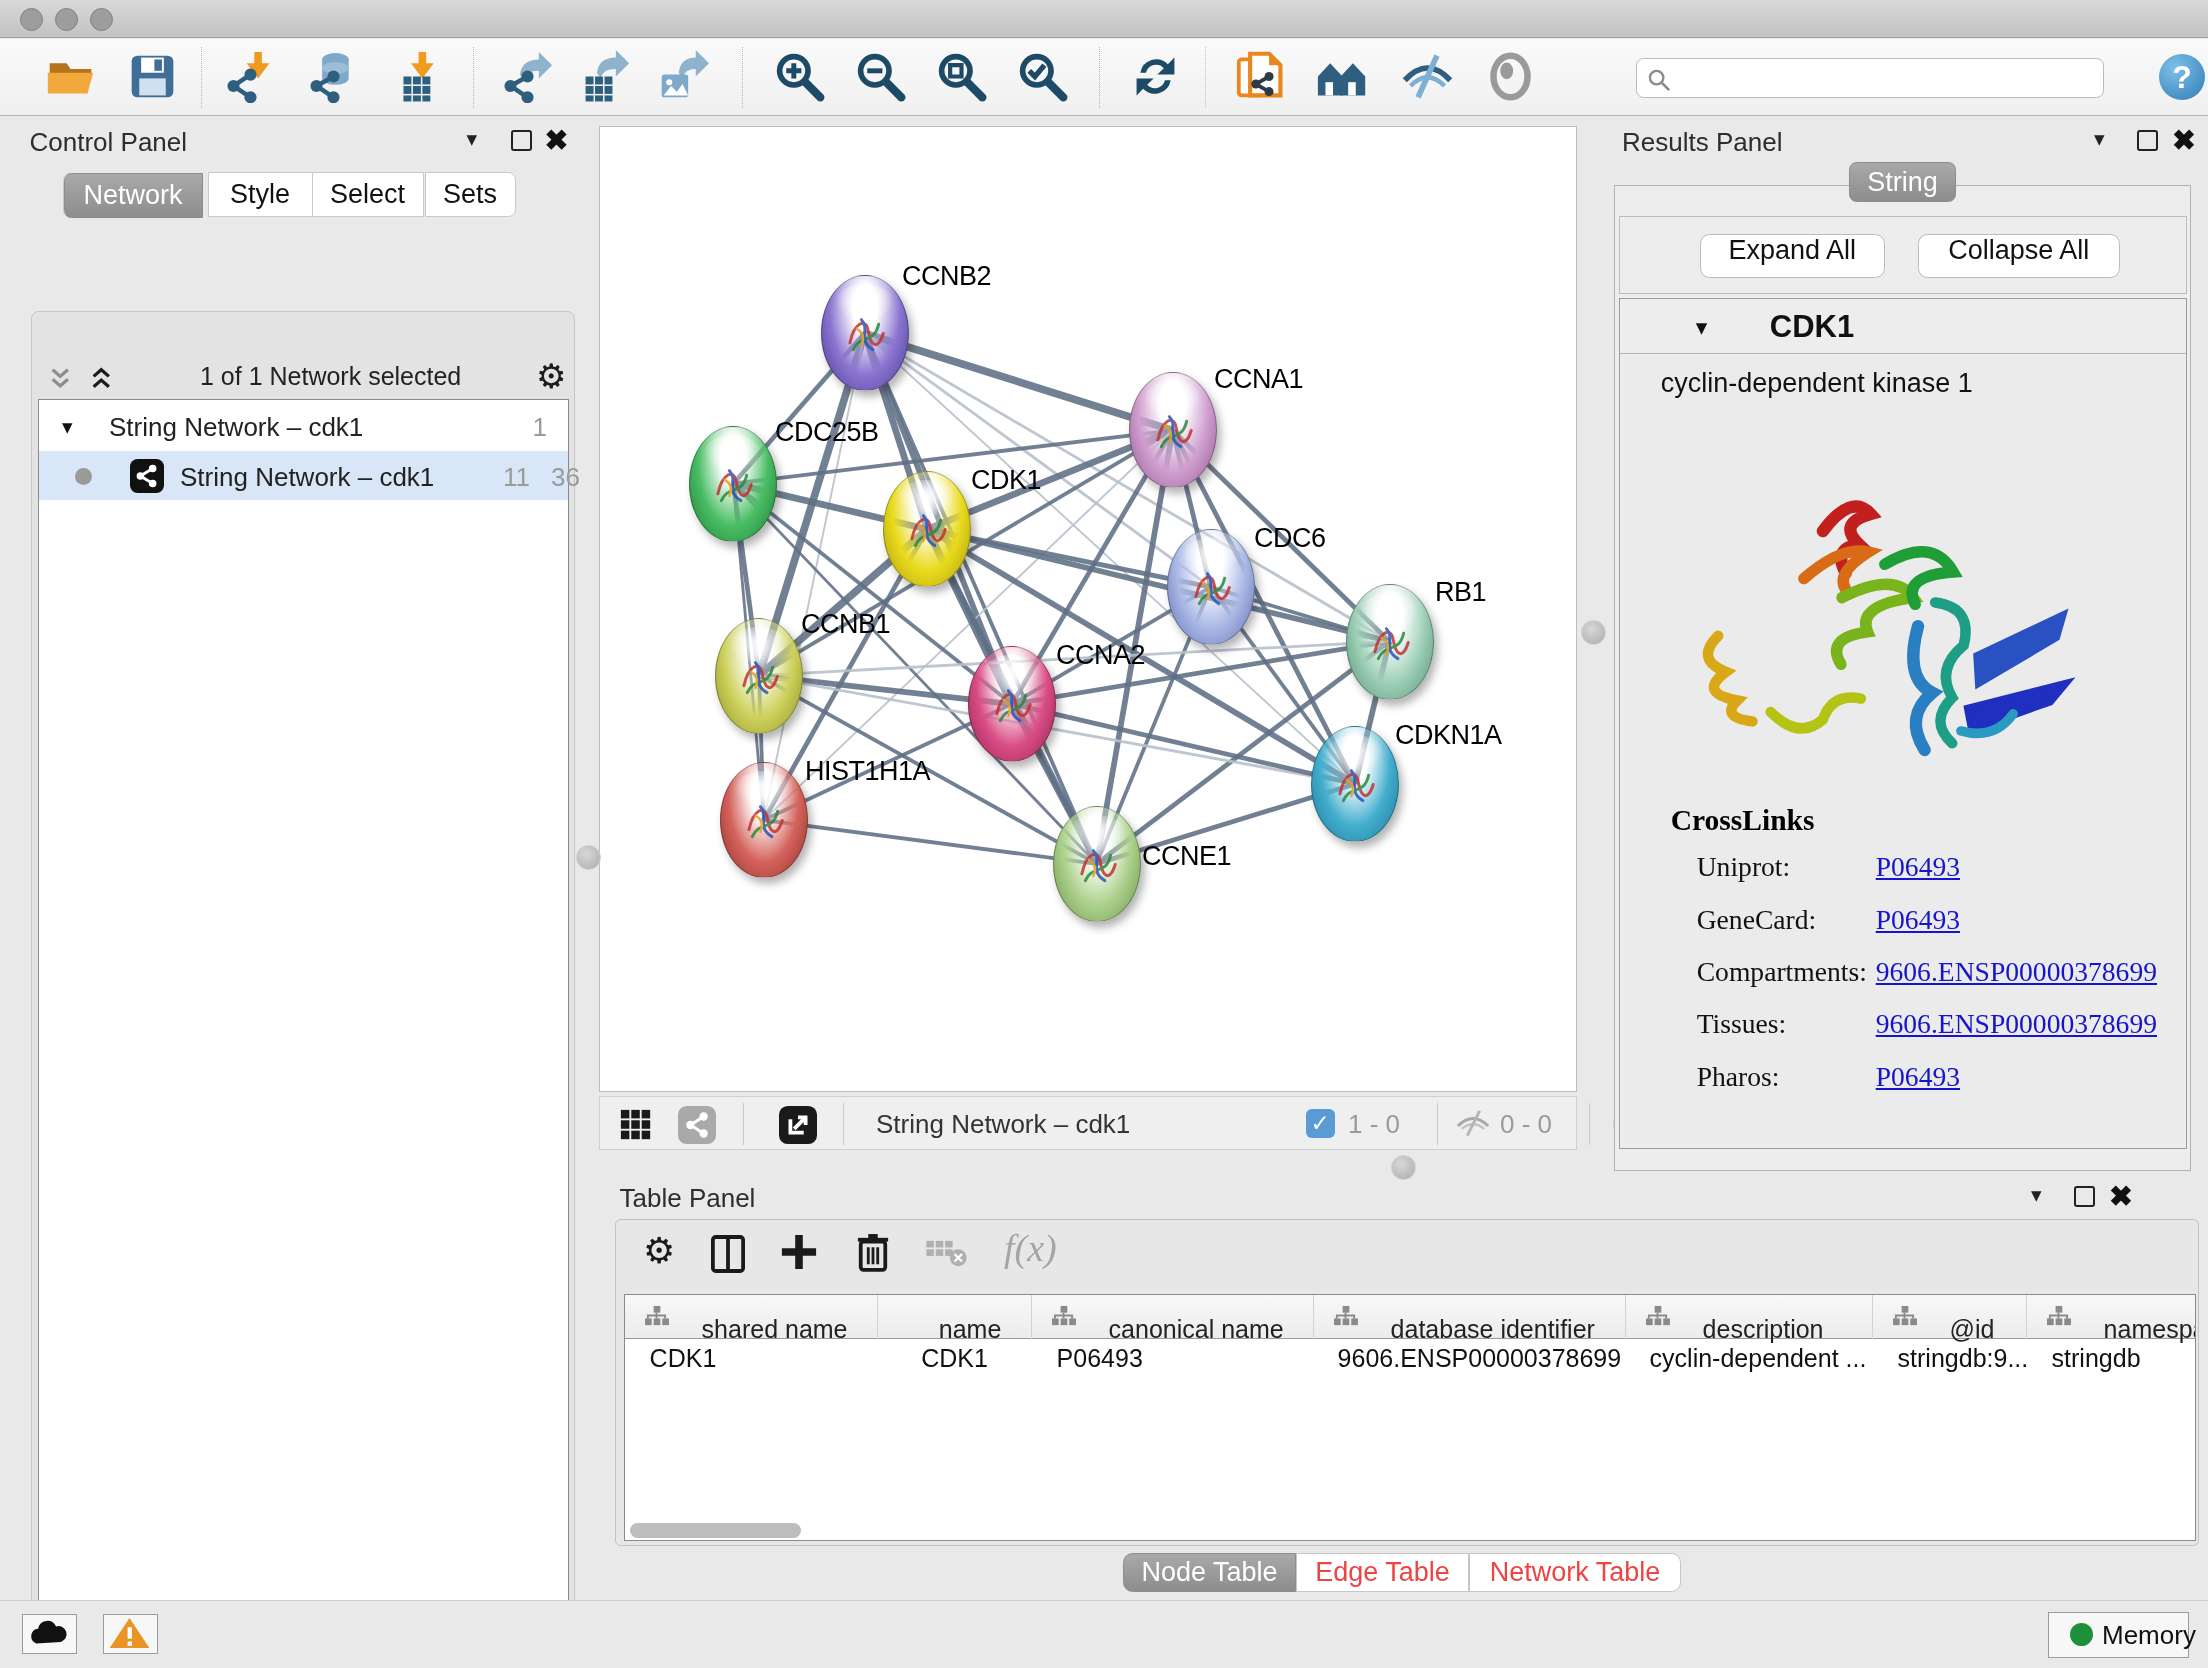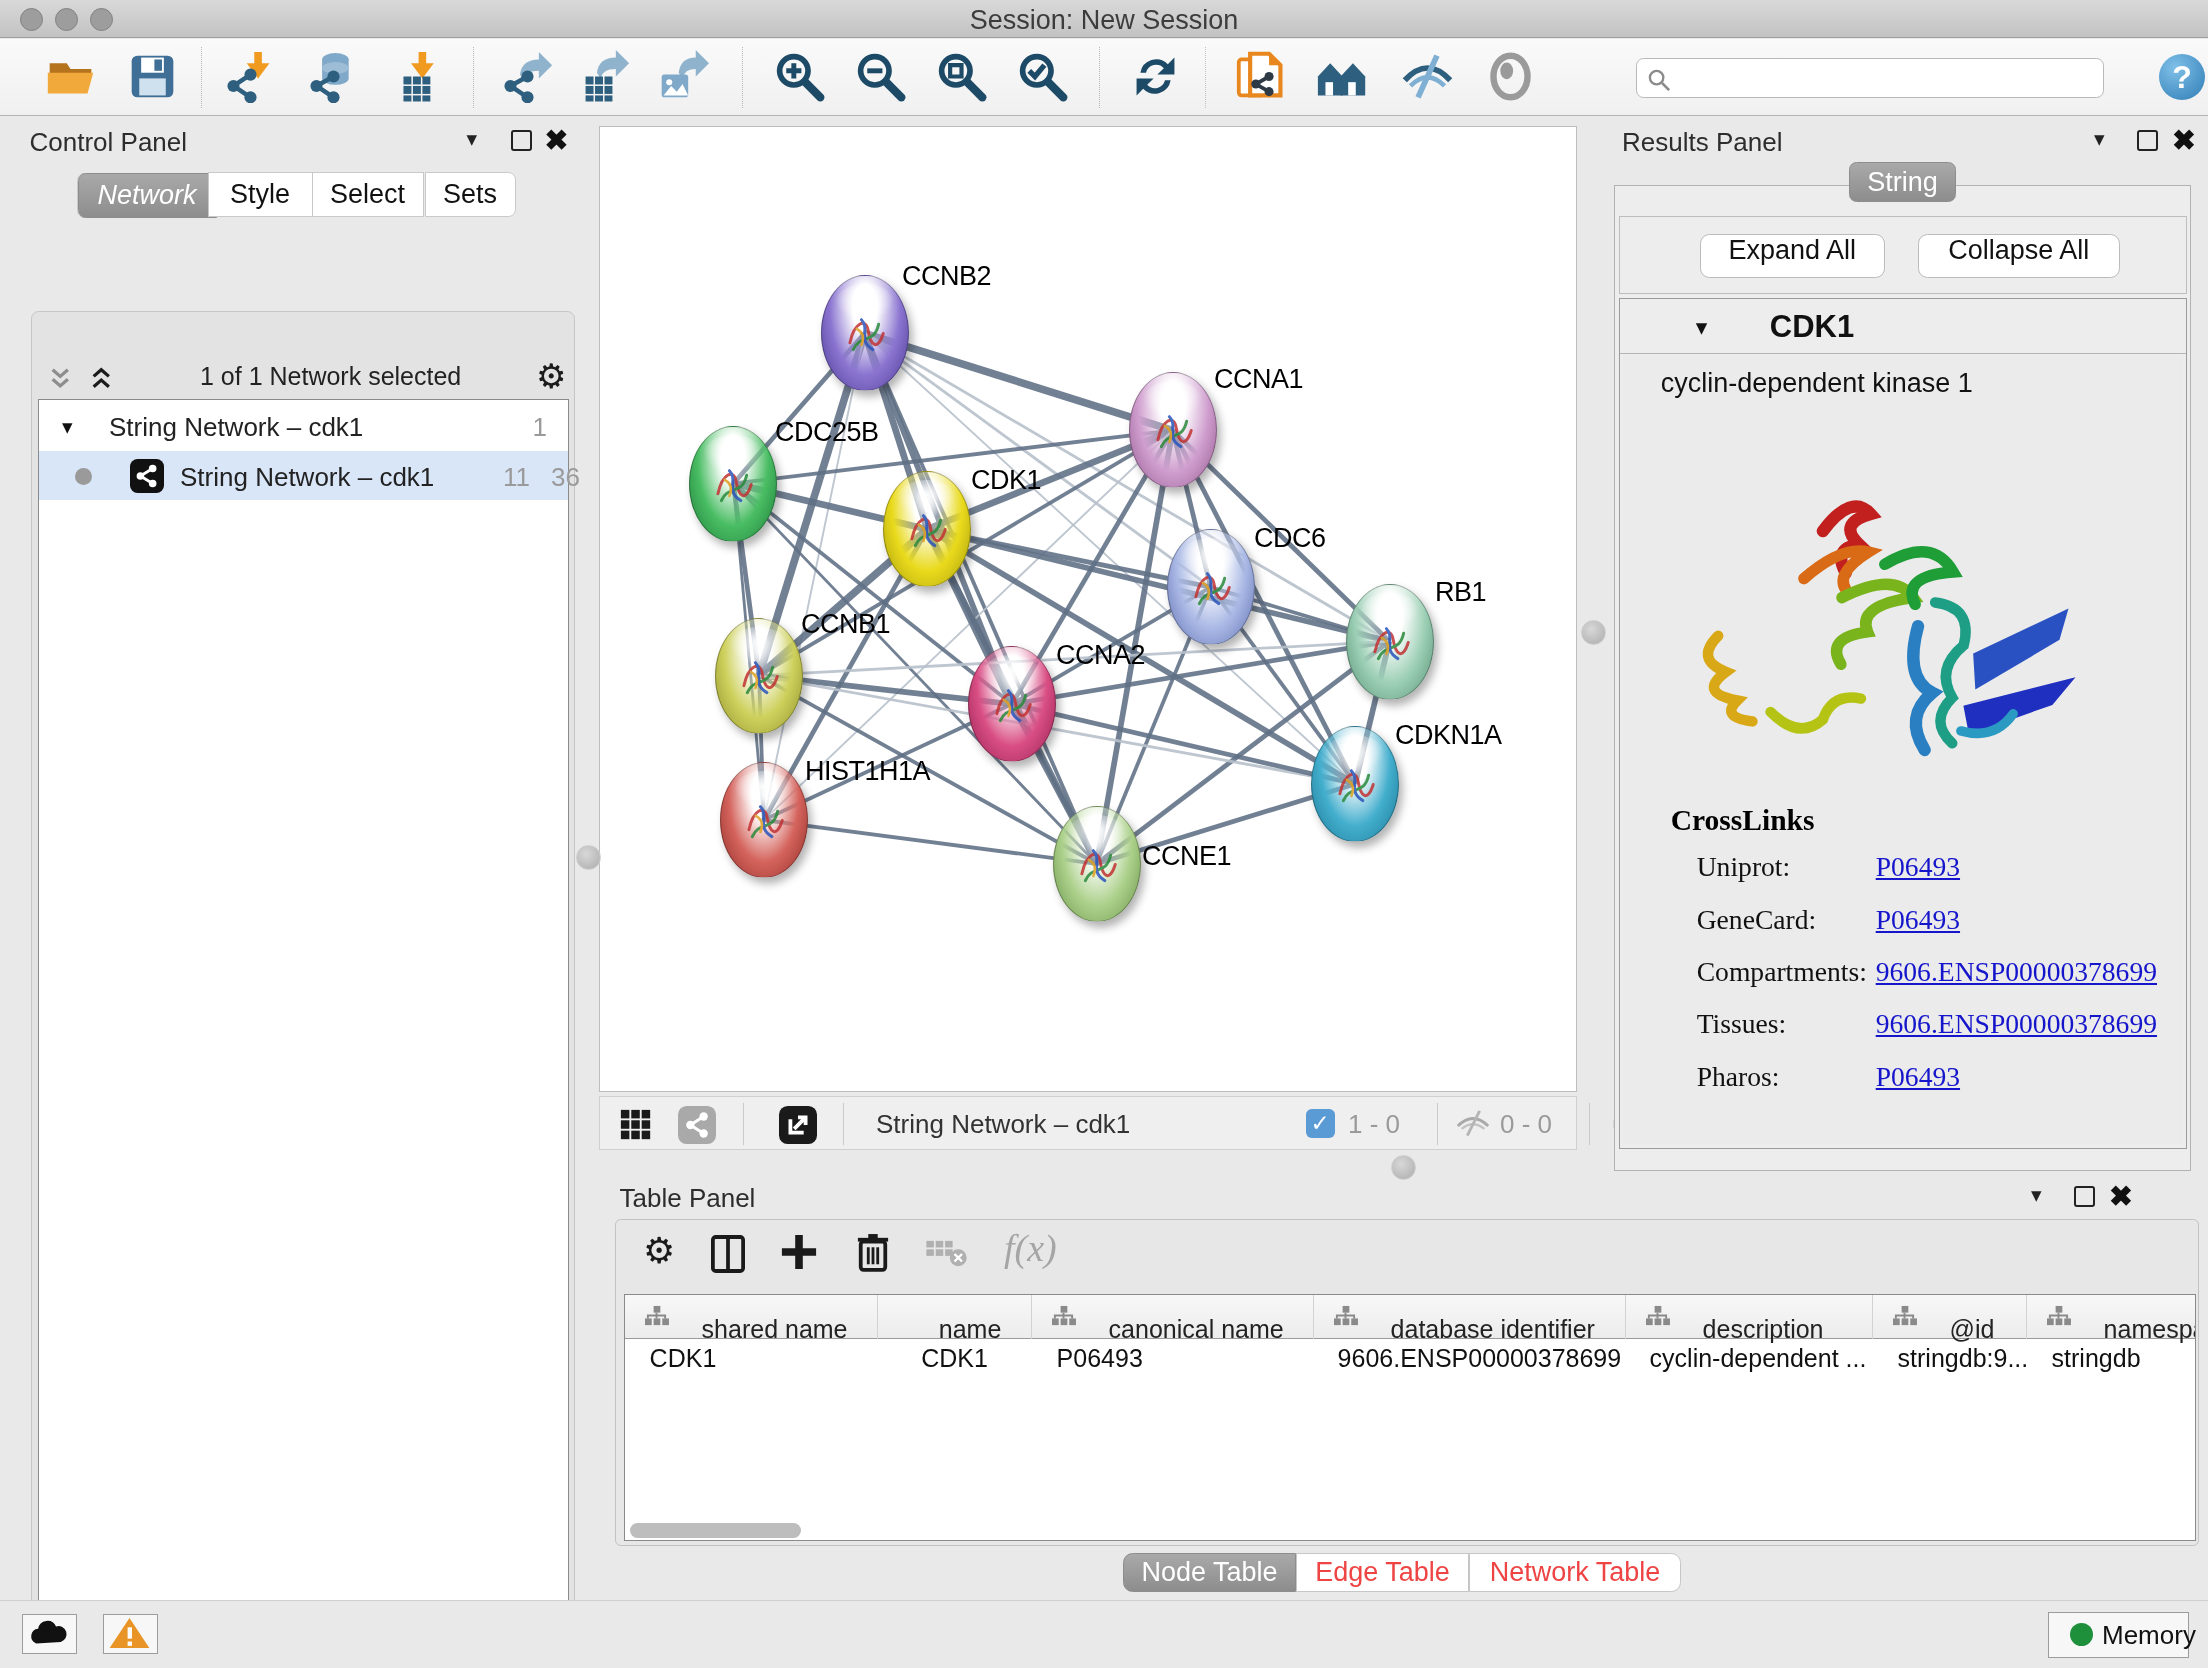--- a/index.html
+++ b/index.html
@@ -133,21 +133,20 @@
     border-radius:50%; background:#1e8f3a; }
   #memory-label { position:absolute; left:53px; top:7.6px; }
 </style>
 </head>
 <body>
 
 <div id="titlebar">
   <div class="traffic" style="left:20px"></div>
   <div class="traffic" style="left:55px"></div>
   <div class="traffic" style="left:90px"></div>
-  <div id="win-title">Session: New Session</div>
 </div>
 
 <div id="toolbar">
   <div class="tbtn" style="left:44px">
     <svg width="53" height="53" viewBox="0 0 28 28">
       <path d="M3 7 h9 l2 3 h11 v4 H3 z" fill="#b5731d"></path>
       <path d="M2 12 h24 l-3 11 H2 z" fill="#f2a93b"></path>
     </svg>
   </div>
   <div class="tbtn" style="left:126px">
@@ -317,21 +316,21 @@
 </div>
 
 <div class="abs" style="left:9.5px; top:116px; width:569px; height:1478px;">
   <span class="abs" id="control-panel-title" style="left:20px; top:11.4px;">Control Panel</span>
   <span class="abs panel-caret" style="left:457px; top:11.4px;">▾</span>
   <span class="abs panel-box-icon" style="left:501px; top:14.3px;"></span>
   <span class="abs panel-x" style="left:535px; top:7.6px;">✖</span>
 
   <div id="cp-body"></div>
 
-  <span class="tab" style="left:67px; top:57px; width:139px; border-radius:7.6px 0 0 7.6px;font-style:italic;" class2="tab">
+  <span class="tab" style="left:53px; top:57px; width:139px; border-radius:7.6px 0 0 7.6px;" class2="tab">
       <span class="tab active" style="left:0;top:-1px;width:139px;border-radius:7.6px 0 0 7.6px;">Network</span>
     </span>
   <span class="tab" style="left:198px; top:56px; width:105px;">Style</span>
   <span class="tab" style="left:302px; top:56px; width:112px;">Select</span>
   <span class="tab" style="left:415px; top:56px; width:91px; border-radius:0 7.6px 7.6px 0;">Sets</span>
 
   <div id="cp-selector">
     <svg class="abs" style="left:7.6px; top:7.6px;" width="28.5" height="28.5" viewBox="0 0 30 30">
       <path d="M7 6 l8 7 8-7 M7 16 l8 7 8-7" fill="none" stroke="#8d8d8d" stroke-width="3.4"></path>
     </svg>

